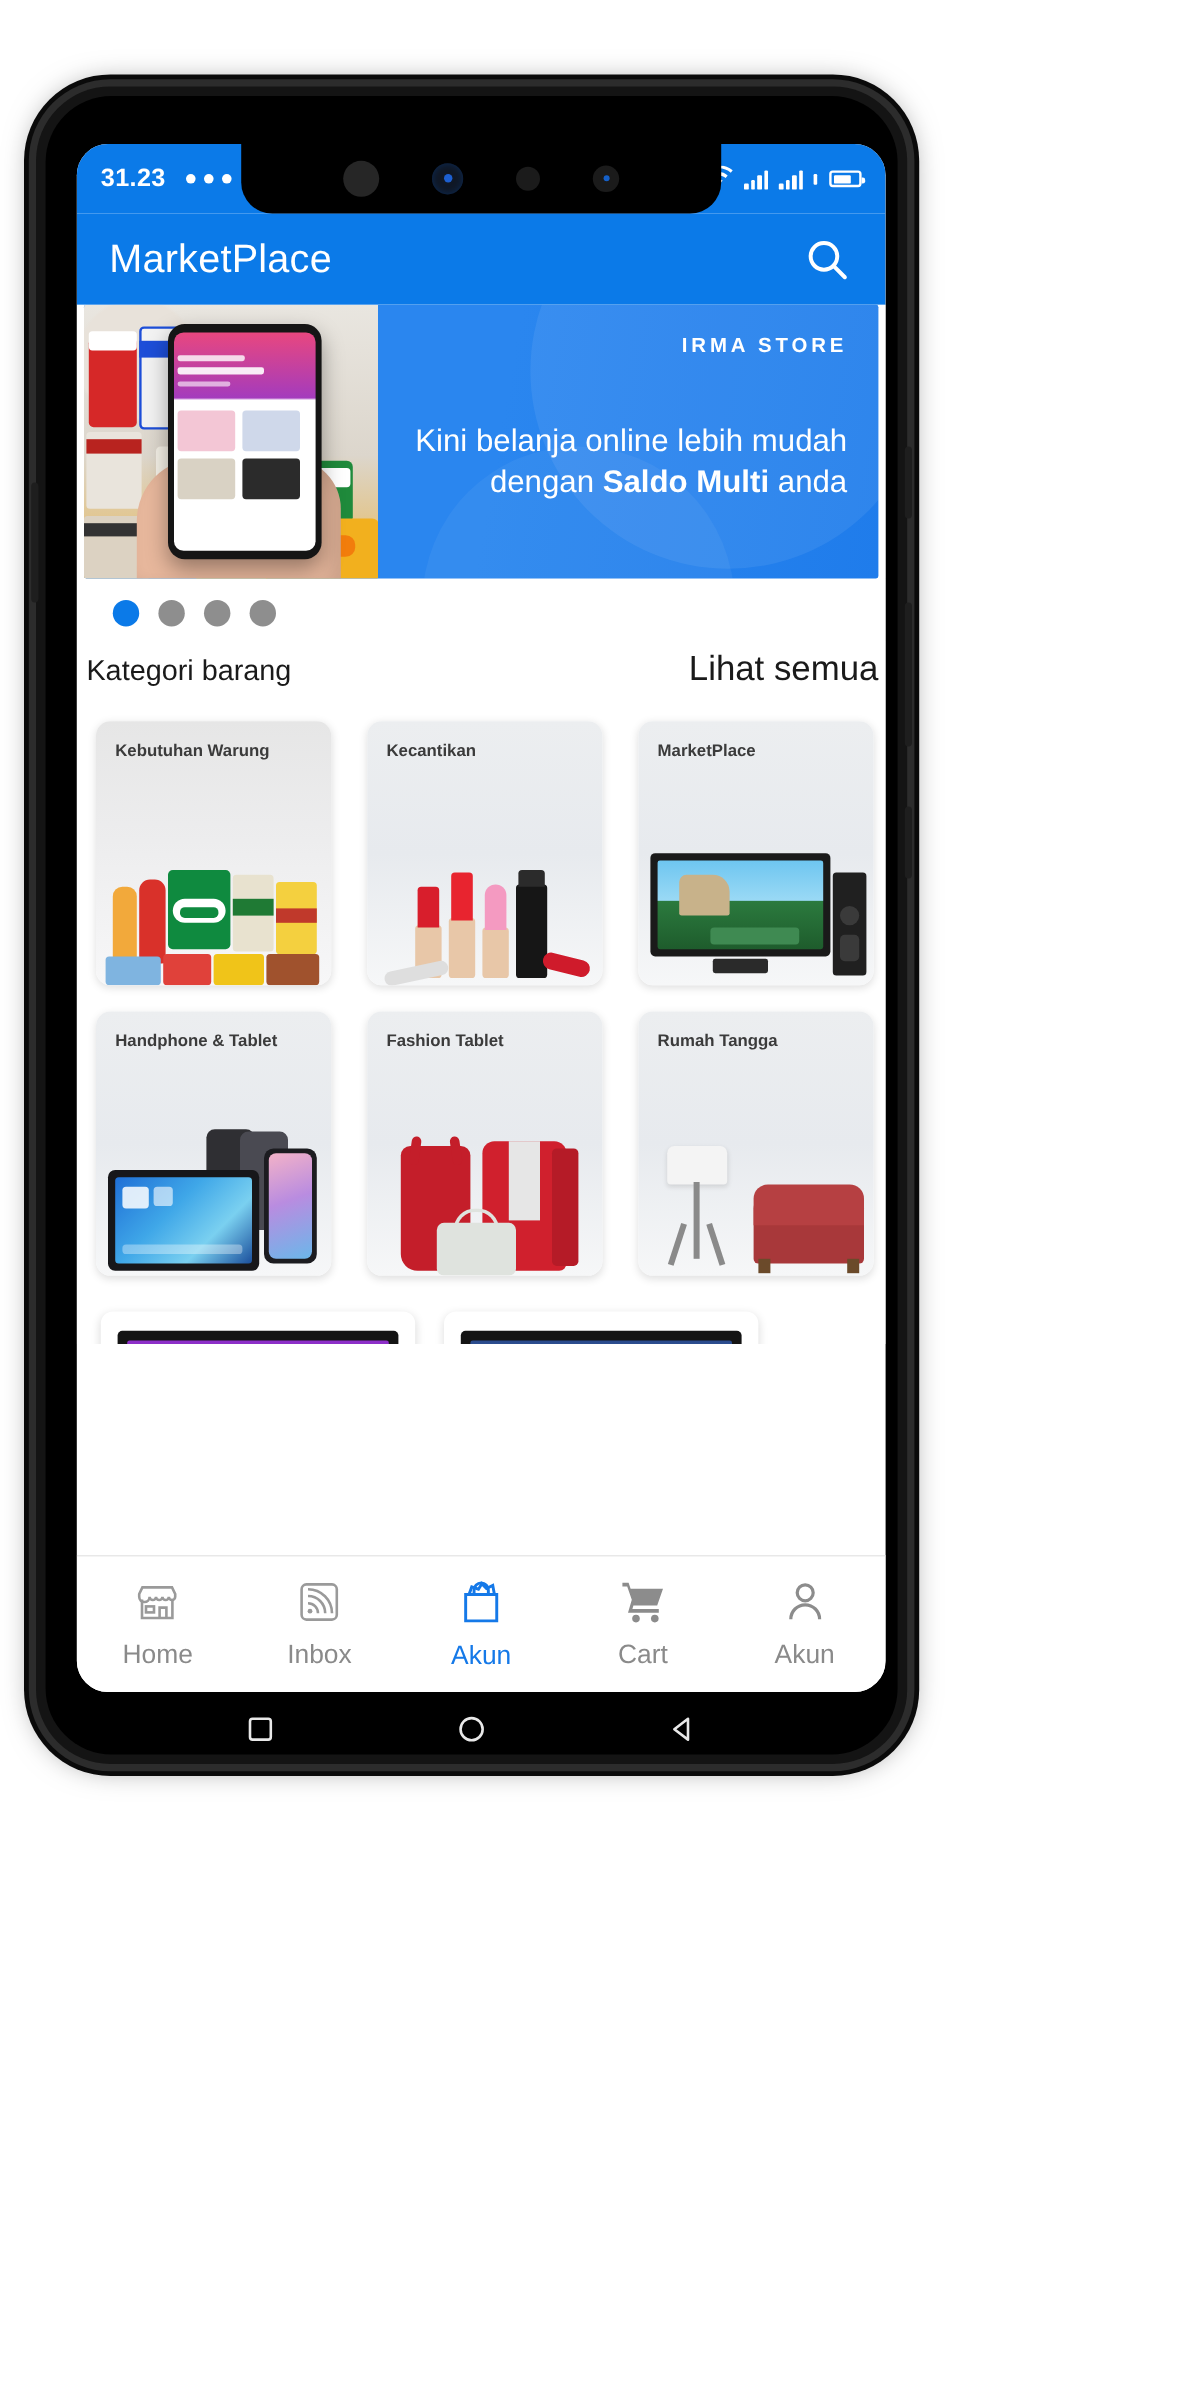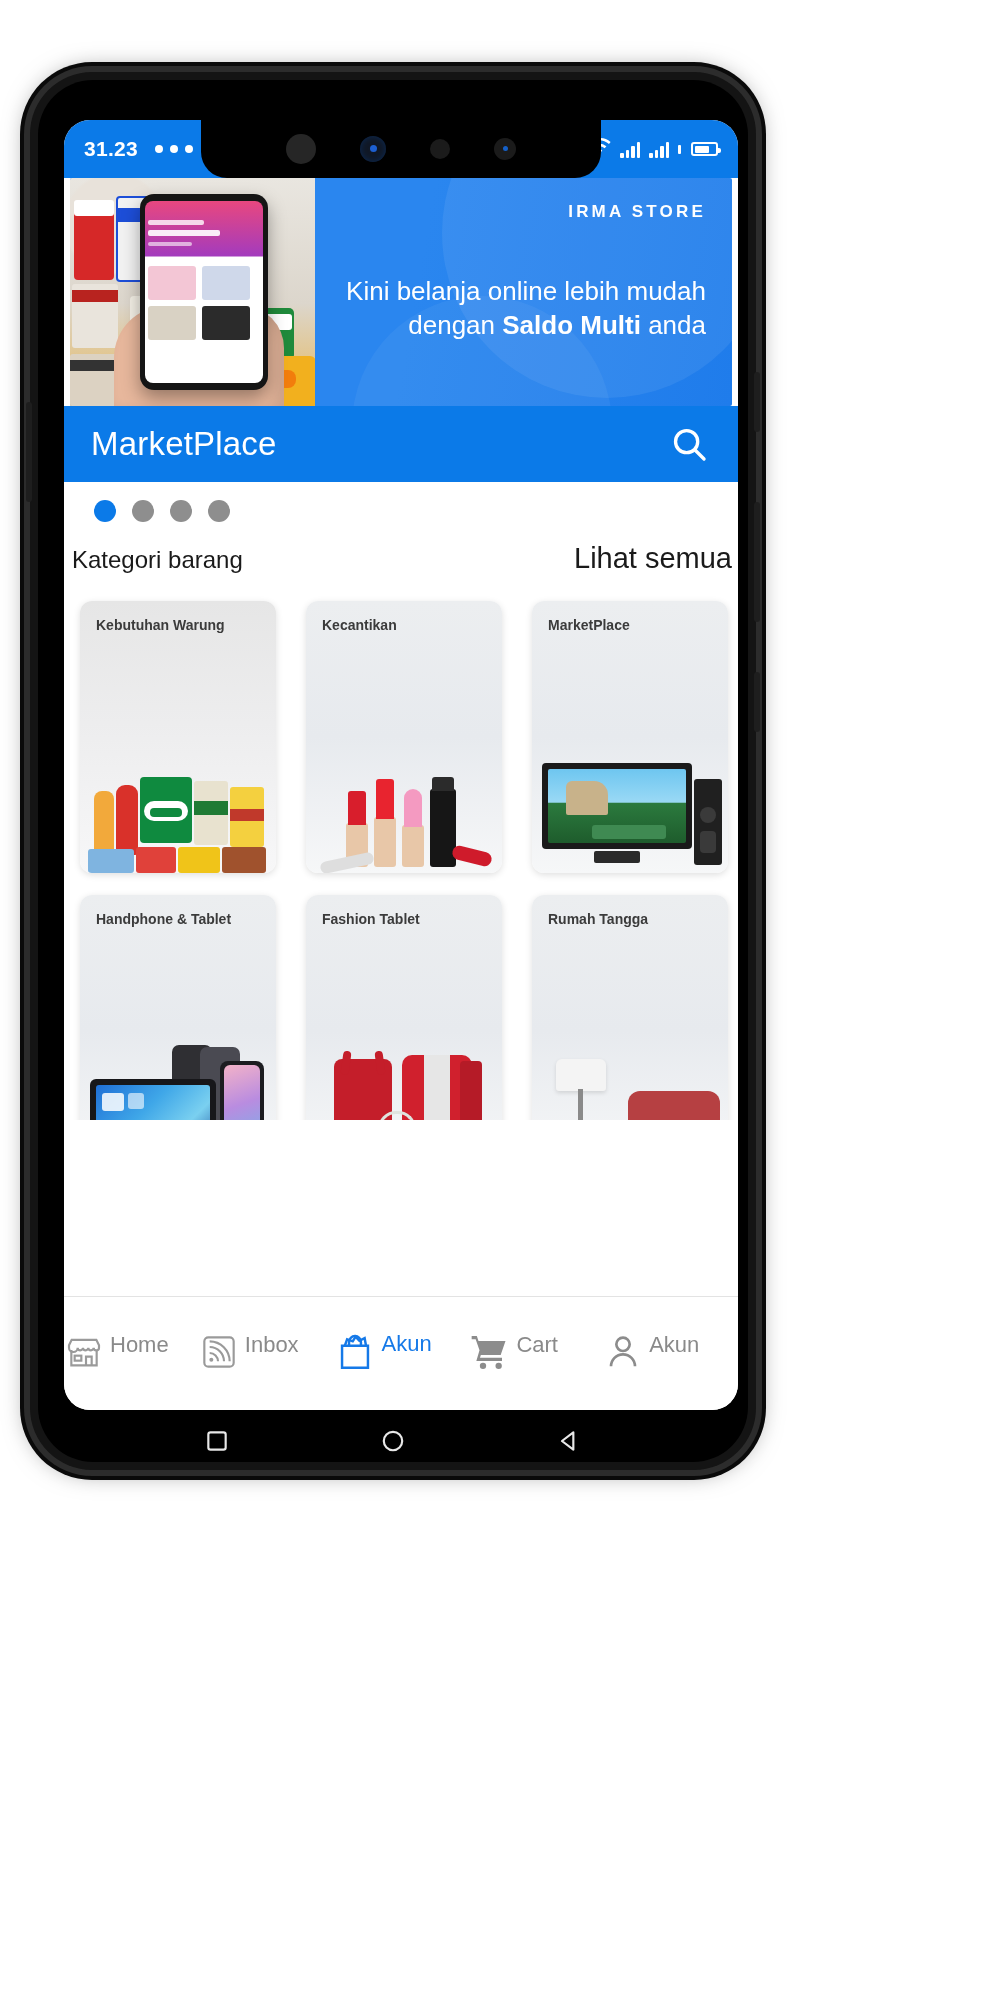--- a/index.html
+++ b/index.html
@@ -163,21 +163,21 @@
   #section-head {
     display:flex; align-items:baseline; padding: 8px 6px 0 8px; background:#fff;
   }
   #section-title { font-size: 24px; color:#1a1a1a; }
   #see-all { margin-left:auto; font-size: 29px; color:#1a1a1a; white-space: nowrap; }
 
   
   #cat-scroll { background:#fff; padding: 26px 0 0 0; overflow:hidden; height: 545px; }
   .cat-row { display:flex; gap: 30px; padding: 0 14px 0 16px; margin-bottom: 22px; }
   .cat-card {
-    width: 196px; min-width: 196px; height: 272px;
+    width: 196px; min-width: 196px; height: 220px;
     border-radius: 12px;
     background: linear-gradient(180deg,#e6e6e6 0%, #ededee 45%, #f7f7f8 100%);
     box-shadow: 0 2px 7px rgba(0,0,0,.13);
     position:relative; overflow:hidden;
   }
   .cat-card.lightbg { background: linear-gradient(180deg,#eceef0 0%, #e7eaee 50%, #f6f7f8 100%); }
   .cat-label {
     position:absolute; left: 16px; top: 16px; right: 10px;
     font-size: 14px; font-weight: 700; color:#3b3b3b; line-height:1.2;
     z-index: 6;
@@ -193,21 +193,21 @@
     box-shadow: 0 2px 8px rgba(0,0,0,.14); overflow:hidden; position:relative;
   }
   .prod-img { position:absolute; left: 14px; right: 14px; top: 16px; bottom: 0; border-radius:4px; }
 
   
   #bottom-nav {
     position:absolute; left:0; right:0; bottom:0; height: 114px;
     background:#fff; border-top:1px solid #e3e3e3;
     display:flex; align-items:center; z-index: 20;
   }
-  .nav-item { flex:1; display:flex; flex-direction:row; align-items:flex-start; gap: 6px; }
+  .nav-item { flex:1; display:flex; flex-direction:column; align-items:center; gap: 6px; }
   .nav-label { font-size: 22px; color:#8a8a8a; }
   .nav-item.active .nav-label { color:#1579e8; }
   #android-bar {
     position: absolute; left: 26px; right: 26px; top: 1330px;
     height: 62px; display:flex; align-items:center; justify-content:center; gap: 150px;
     z-index: 10;
   }
   .nav-sys { width: 26px; height: 26px; }
 </style>
 </head>
@@ -257,20 +257,30 @@
               <b></b>
               <b></b>
               <b></b>
               <b></b>
             </span>
           <span id="batt-dot"></span>
           <span id="batt">
               <i></i>
             </span>
         </div>
+      </div>
+
+      <div id="app-bar">
+        <span id="app-title">MarketPlace</span>
+        <span id="search-btn">
+          <svg width="38" height="38" viewBox="0 0 24 24" fill="none" stroke="#fff" stroke-width="2.1" stroke-linecap="round">
+            <circle cx="10.5" cy="10.5" r="7"></circle>
+              <line x1="15.8" y1="15.8" x2="21.5" y2="21.5"></line>
+          </svg>
+        </span>
       </div>
 
       <div id="banner-wrap">
         <div id="banner">
           <div id="banner-blob"></div>
           <div id="banner-blob2"></div>
 
           <div id="banner-left">
 
             <span class="a" style="left:4px;top:28px;width:40px;height:74px;background:#d62828;border-radius:4px;"></span>
@@ -302,30 +312,20 @@
               </div>
             </div>
           </div>
 
           <div id="banner-store">IRMA STORE</div>
           <div id="banner-txt">
             <div id="banner-l1">Kini belanja online lebih mudah</div>
             <div id="banner-l2"><span>dengan </span><b>Saldo Multi</b><span> anda</span></div>
           </div>
         </div>
-      </div>
-
-      <div id="app-bar">
-        <span id="app-title">MarketPlace</span>
-        <span id="search-btn">
-          <svg width="38" height="38" viewBox="0 0 24 24" fill="none" stroke="#fff" stroke-width="2.1" stroke-linecap="round">
-            <circle cx="10.5" cy="10.5" r="7"></circle>
-              <line x1="15.8" y1="15.8" x2="21.5" y2="21.5"></line>
-          </svg>
-        </span>
       </div>
 
       <div id="dots">
         <span class="dot active"></span>
         <span class="dot"></span>
         <span class="dot"></span>
         <span class="dot"></span>
       </div>
 
       <div id="section-head">

